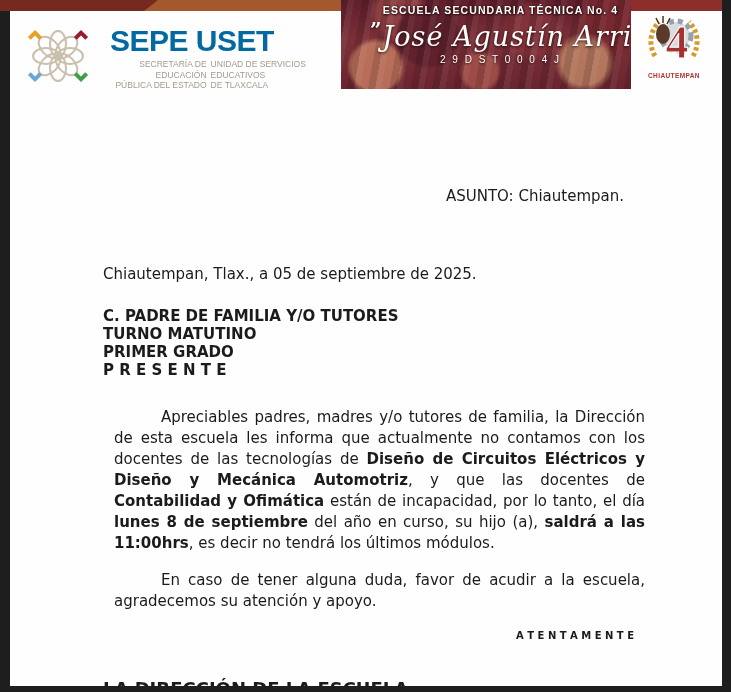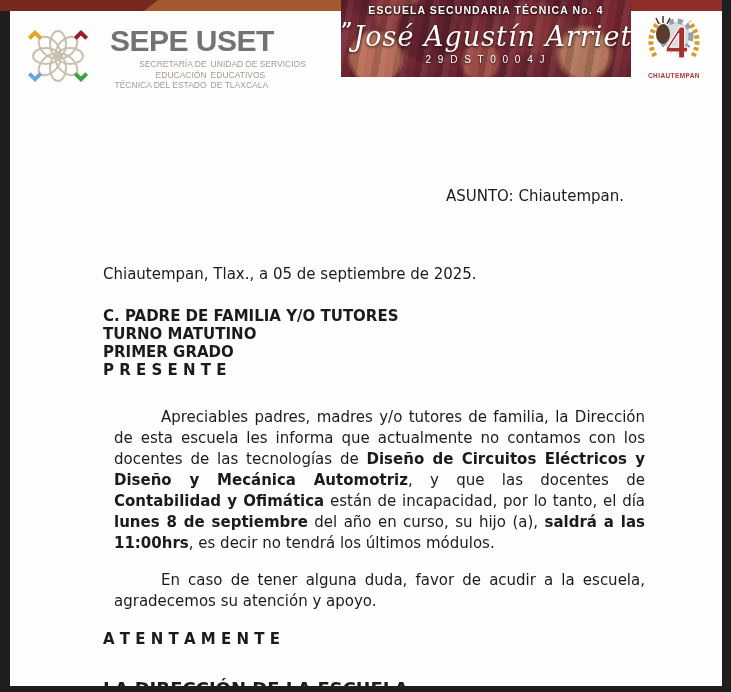--- a/index.html
+++ b/index.html
@@ -19,39 +19,40 @@
   
   .topbar { position:absolute; left:0; top:0; width:722px; height:11px; background:#a4582e; }
   .topbar-dark { position:absolute; left:0; top:0; width:158px; height:11px; background:#76291e;
                  clip-path:polygon(0 0,100% 0,calc(100% - 14px) 100%,0 100%); }
   .topbar-right { position:absolute; left:630px; top:0; width:92px; height:11px; background:#8d2e2a; }
 
   
   .sepe-logo { position:absolute; left:26px; top:24px; }
   .sepe-text { position:absolute; left:110px; top:26px; width:230px; }
   .sepe-title { font-family:"Liberation Sans", sans-serif; font-weight:bold;
-                font-size:30px; letter-spacing:-0.5px; color:#737373; line-height:30px; }
+                font-size:30px; letter-spacing:-0.5px; color:#0369a1; line-height:30px; }
   .sepe-subs { display:flex; margin-top:3px; gap:4px;
                font-family:"Liberation Sans", sans-serif;
                font-size:8.5px; line-height:10.5px; color:#a49a8d; }
   .sepe-sub1 { width:112px; text-align:right; }
   .sepe-sub2 { width:150px; text-align:left; }
 
   
-  .banner { position:absolute; left:341px; top:0; width:290px; height:77px;
+  .banner { position:absolute; left:341px; top:0; width:290px; height:89px;
             background-color:#6d2531; z-index:3; overflow:hidden;
             background-image:
               radial-gradient(circle at 12% 75%, rgba(196,122,96,.85) 0 9%, rgba(196,122,96,0) 11%),
               radial-gradient(circle at 30% 40%, rgba(94,32,44,.9) 0 14%, rgba(94,32,44,0) 16%),
               radial-gradient(circle at 48% 80%, rgba(168,84,76,.8) 0 10%, rgba(168,84,76,0) 13%),
               radial-gradient(circle at 66% 35%, rgba(132,52,58,.9) 0 12%, rgba(132,52,58,0) 15%),
               radial-gradient(circle at 84% 70%, rgba(205,150,110,.7) 0 9%, rgba(205,150,110,0) 12%),
               radial-gradient(circle at 94% 25%, rgba(120,40,48,.9) 0 10%, rgba(120,40,48,0) 14%),
               radial-gradient(circle at 20% 15%, rgba(150,70,70,.8) 0 9%, rgba(150,70,70,0) 12%),
               linear-gradient(180deg, #5f1f2c 0%, #7c3038 45%, #6a2530 100%);
+            padding-left: 29px;
   }
   .banner-texture { position:absolute; inset:0;
             background:repeating-linear-gradient(100deg, rgba(0,0,0,.12) 0 7px, rgba(255,255,255,.05) 7px 13px, rgba(0,0,0,0) 13px 21px); }
   .banner-inner { position:relative; height:100%; text-align:center; color:#fff; }
   .banner-line1 { padding-top:4px; font-family:"Liberation Sans", sans-serif; font-weight:bold;
                   font-size:10.5px; letter-spacing:1.1px;
                   text-shadow:0 1px 2px rgba(35,8,10,.95), 1px 0 2px rgba(35,8,10,.9); }
   .banner-script { margin-top:-2px; font-family:"DejaVu Serif", serif; font-style:italic;
                    font-size:27px; line-height:32px; letter-spacing:1px;
                    text-shadow:0 1px 3px rgba(35,8,10,.95); white-space:nowrap; }
@@ -67,22 +68,22 @@
 
   
   .subject { position:absolute; top:187px; right:107px; font-size:15px; }
   .dateline { position:absolute; left:103px; top:265px; font-size:15px; }
   .addressee { position:absolute; left:103px; top:307px; font-size:15px;
                font-weight:bold; line-height:18px; }
   .bodytext { position:absolute; left:103px; top:407px; width:531px;
               font-size:15px; line-height:21px; text-align:justify;margin-left:11px; }
   .bodytext p { text-indent:47px; margin-bottom:16px; }
   .bodytext .b { font-weight:bold; }
-  .closing1 { position:absolute; left:103px; top:630px; width:531px; text-align:left;
-              font-size:15px; font-weight:bold; }
+  .closing1 { position:absolute; left:103px; top:630px; width:531px; text-align:right;
+              font-size:10px; font-weight:bold; }
   .closing2 { position:absolute; left:103px; top:666px; width:531px; 
               font-size:18px; font-weight:bold;margin-top:12px; }
 </style>
 </head>
 <body>
 
 <div class="screen">
 
   <div class="topbar">
     <div class="topbar-dark"></div>
@@ -106,21 +107,21 @@
       <polygon points="4,56 14,56 14,52 8,52 8,46 4,46" fill="#6aa7d8" transform="rotate(-45 9 51)"></polygon>
       <polygon points="60,56 50,56 50,52 56,52 56,46 60,46" fill="#3f9e49" transform="rotate(45 55 51)"></polygon>
     </svg>
   </div>
 
   <div class="sepe-text">
     <div class="sepe-title">SEPE USET</div>
     <div class="sepe-subs">
       <div class="sepe-sub1">
         <div>SECRETARÍA DE EDUCACIÓN</div>
-        <div>TÉCNICA DEL ESTADO</div>
+        <div>PÚBLICA DEL ESTADO</div>
       </div>
       <div class="sepe-sub2">
         <div>UNIDAD DE SERVICIOS EDUCATIVOS</div>
         <div>DE TLAXCALA</div>
       </div>
     </div>
   </div>
 
   <div class="banner">
     <div class="banner-texture"></div>

